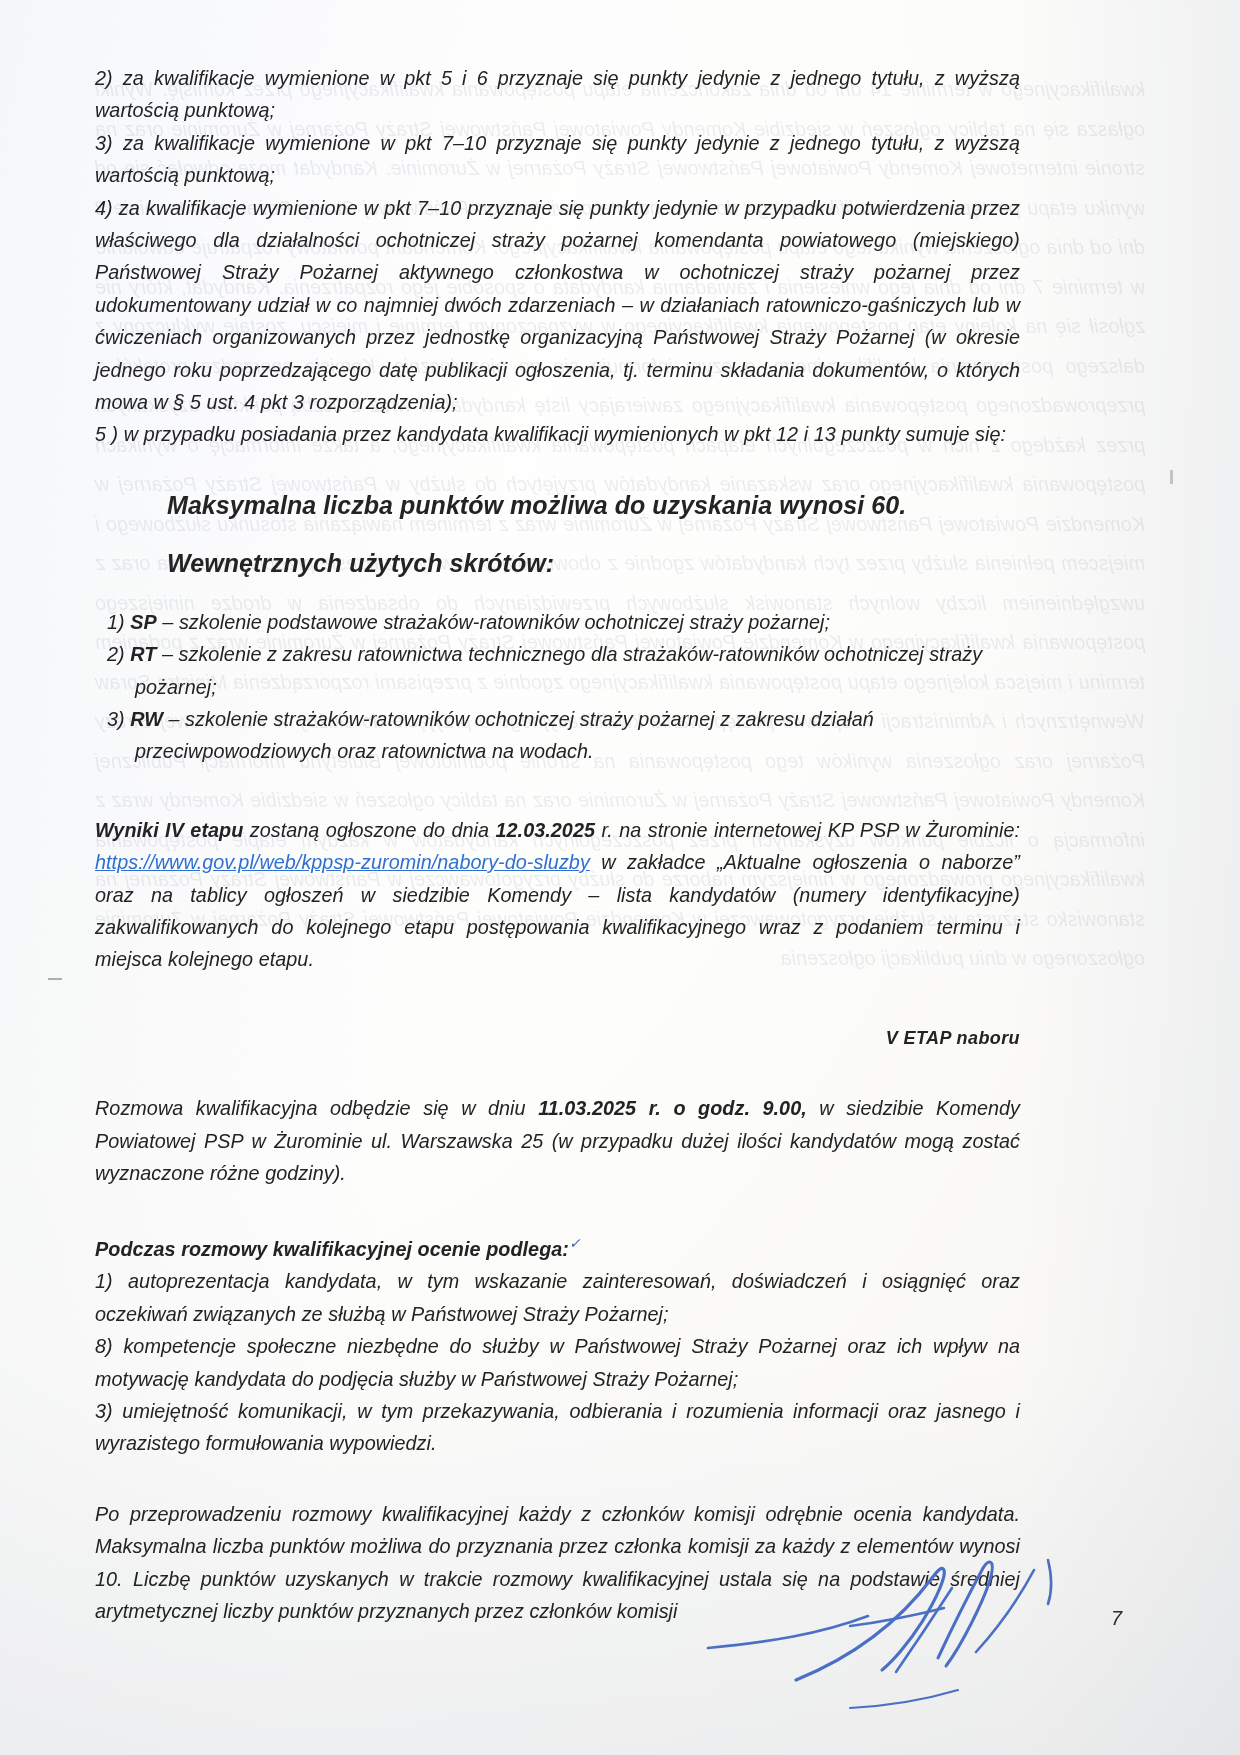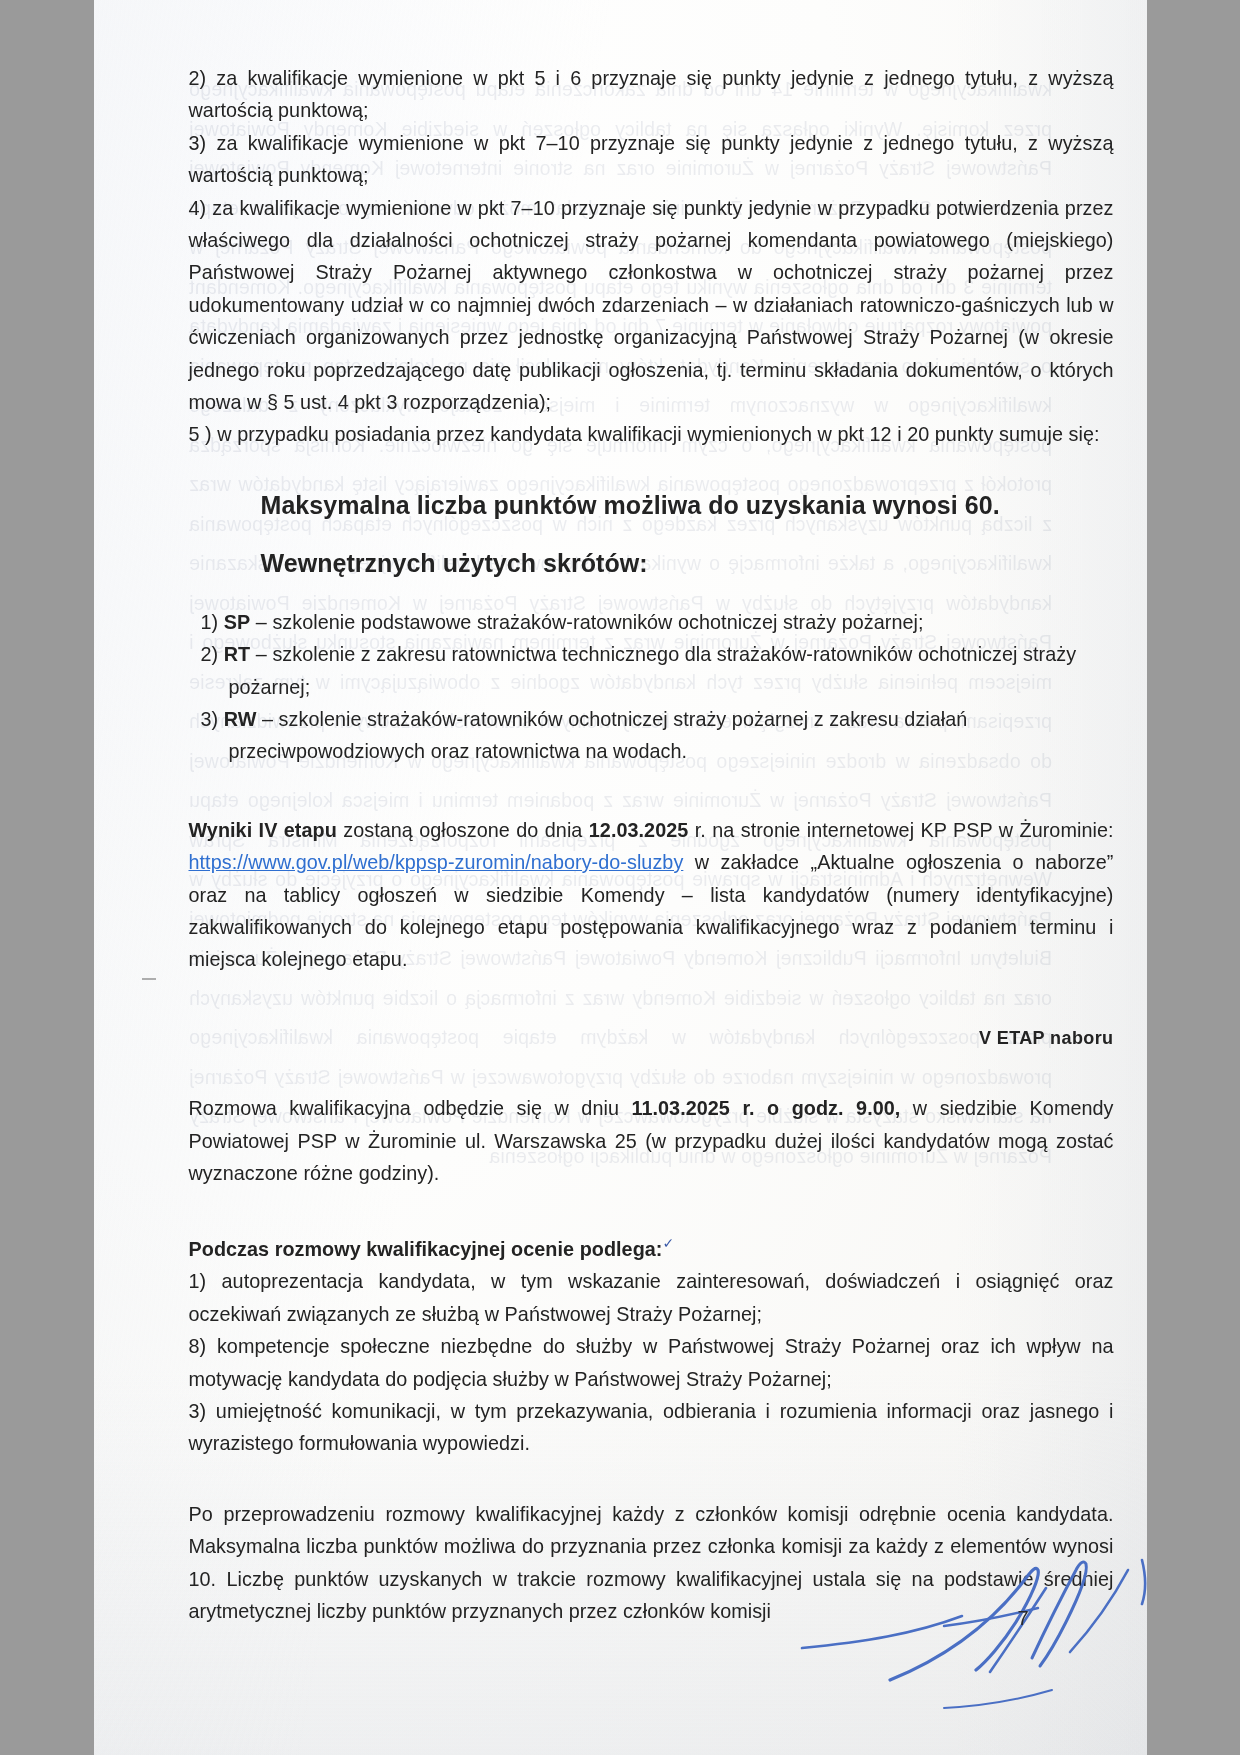--- a/index.html
+++ b/index.html
@@ -2,29 +2,30 @@
 <html><head>
 <meta charset="utf-8">
 <style>
   html, body {
     margin: 0;
     padding: 0;
     background: #9a9a9a;
   }
   .page {
     position: relative;
-    width: 1053px;
+    width: 1240px;
     height: 1755px;
     margin: 0 auto;
     background:
       radial-gradient(ellipse at 18% 12%, #ffffff 0%, #fdfdfc 45%, #f6f5f2 100%);
     overflow: hidden;
     font-family: "Liberation Sans", sans-serif;
     color: #1f1f1f;
     box-sizing: border-box;
+    font-style: italic;
   }
   
   .bleed {
     position: absolute;
     inset: 0;
     pointer-events: none;
     opacity: 0.085;
     transform: scaleX(-1);
     filter: blur(0.6px);
     color: #2c3d66;
@@ -143,21 +144,21 @@
   <div class="scan-tint"></div>
 
   <div class="tick"></div>
   <div class="tick2"></div>
 
   <div class="content">
 
     <p class="line just">2) za kwalifikacje wymienione w pkt 5 i 6 przyznaje się punkty jedynie z jednego tytułu, z wyższą wartością punktową;</p>
     <p class="line just">3) za kwalifikacje wymienione w pkt 7–10 przyznaje się punkty jedynie z jednego tytułu, z wyższą wartością punktową;</p>
     <p class="line just">4) za kwalifikacje wymienione w pkt 7–10 przyznaje się punkty jedynie w przypadku potwierdzenia przez właściwego dla działalności ochotniczej straży pożarnej komendanta powiatowego (miejskiego) Państwowej Straży Pożarnej aktywnego członkostwa w ochotniczej straży pożarnej przez udokumentowany udział w co najmniej dwóch zdarzeniach – w działaniach ratowniczo-gaśniczych lub w ćwiczeniach organizowanych przez jednostkę organizacyjną Państwowej Straży Pożarnej (w okresie jednego roku poprzedzającego datę publikacji ogłoszenia, tj. terminu składania dokumentów, o których mowa w § 5 ust. 4 pkt 3 rozporządzenia);</p>
-    <p class="line just">5 ) w przypadku posiadania przez kandydata kwalifikacji wymienionych w pkt 12 i 20 punkty sumuje się:</p>
+    <p class="line just">5 ) w przypadku posiadania przez kandydata kwalifikacji wymienionych w pkt 12 i 13 punkty sumuje się:</p>
 
     <div class="gap-l"></div>
 
     <p class="indent-hdr">Maksymalna liczba punktów możliwa do uzyskania wynosi 60.</p>
 
     <div class="gap-m"></div>
 
     <p class="indent-hdr">Wewnętrznych użytych skrótów:</p>
 
     <div class="gap-m"></div>

